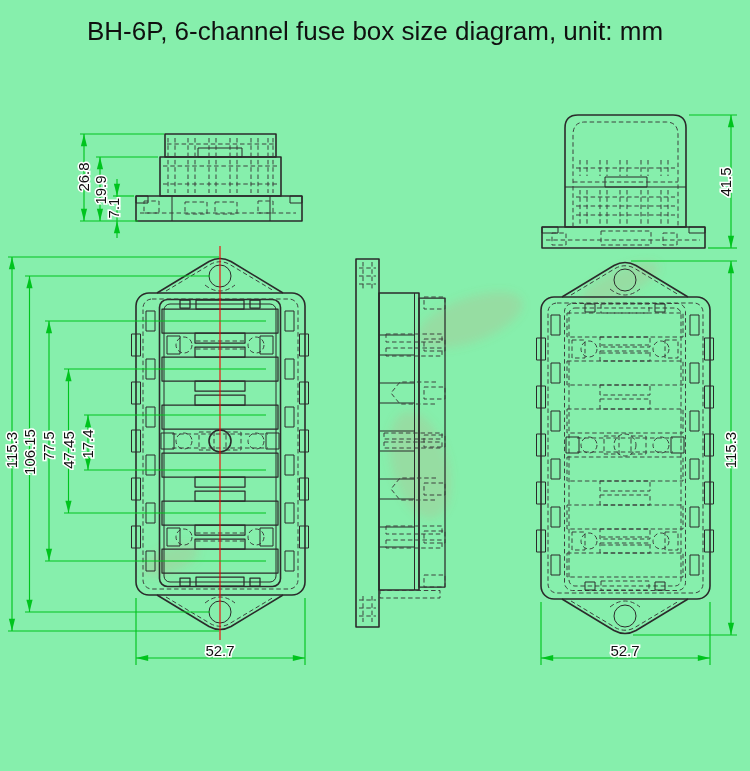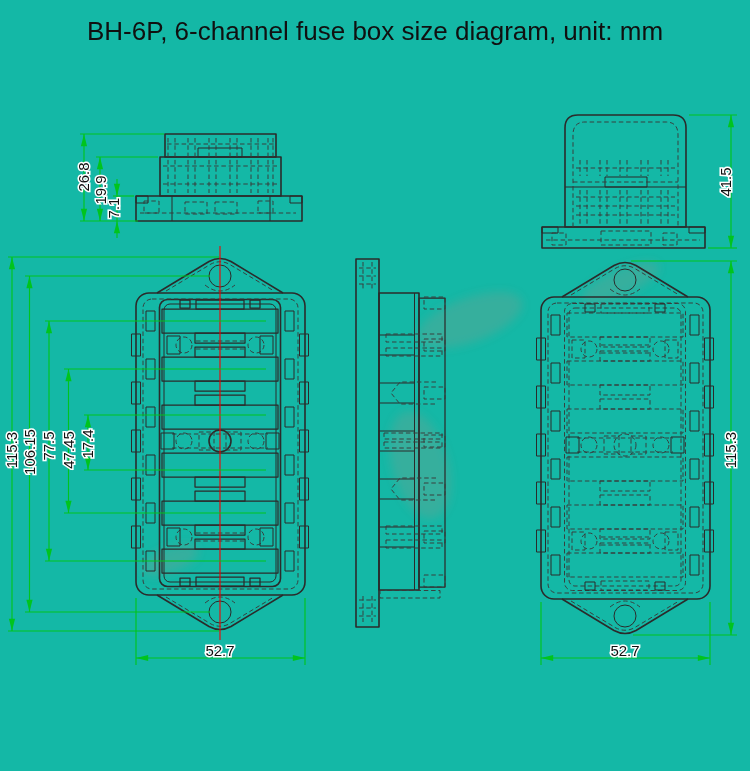--- a/index.html
+++ b/index.html
@@ -1,16 +1,16 @@
 <!DOCTYPE html>
 <html><head>
 <meta charset="utf-8">
 <style>
   html,body{margin:0;padding:0;background:#ffffff;}
-  .page{position:relative;width:750px;height:771px;background:#14b8a6;overflow:hidden;
+  .page{position:relative;width:750px;height:771px;background:#86efac;overflow:hidden;
         font-family:"Liberation Sans",sans-serif;}
   svg{display:block;}
   .s15,.s15 *{stroke:#2b2b2b;stroke-width:1.6;fill:none;stroke-linejoin:round;}
   .s12,.s12 *{stroke:#2b2b2b;stroke-width:1.25;fill:none;stroke-linejoin:round;}
   .s10,.s10 *{stroke:#2b2b2b;stroke-width:1;fill:none;stroke-linejoin:round;}
   .dash,.dash *{stroke:#3a3a3a;stroke-width:.95;fill:none;stroke-dasharray:4.5 2.8;}
   .dim,.dim line{stroke:#00c41e;stroke-width:1.15;fill:none;}
   .red{stroke:#f20000;stroke-width:1.1;fill:none;}
   #ar path{fill:#00c41e;stroke:none;}
   .dt{font:15px "Liberation Sans",sans-serif;fill:#101010;stroke:#ffffff;stroke-width:3px;

